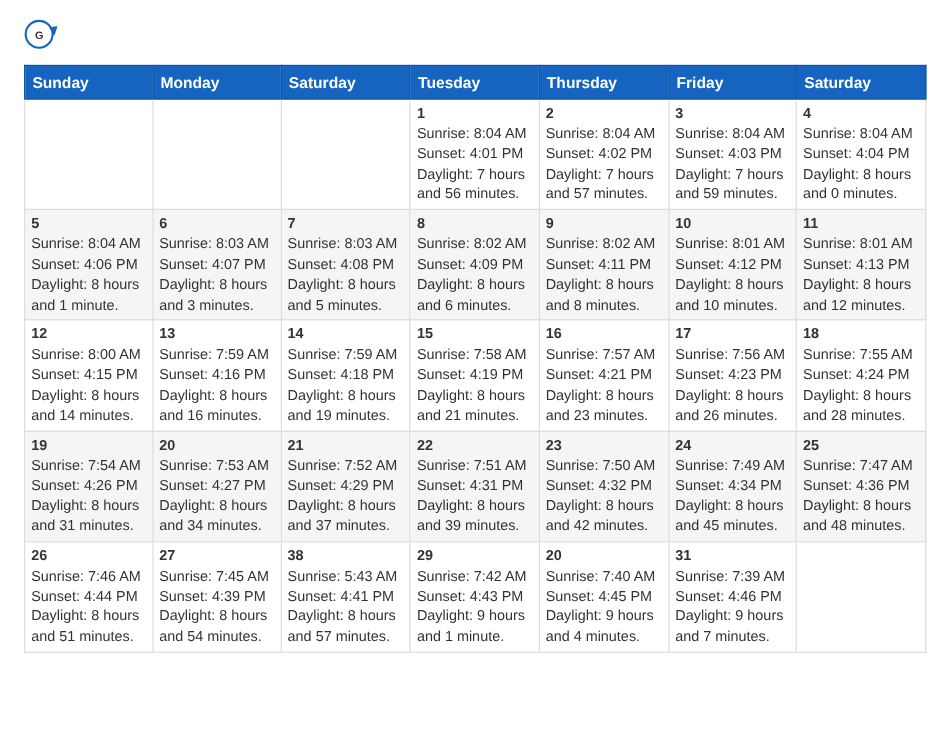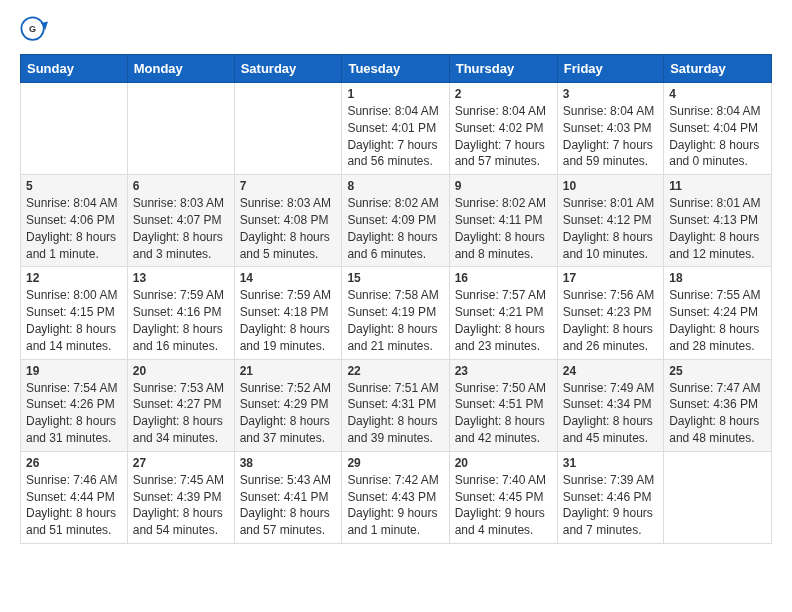--- a/index.html
+++ b/index.html
@@ -268,21 +268,21 @@
           </td>
           <td>
             <span class="day-number">22</span>
             <div class="day-info">Sunrise: 7:51 AM
 Sunset: 4:31 PM
 Daylight: 8 hours and 39 minutes.</div>
           </td>
           <td>
             <span class="day-number">23</span>
             <div class="day-info">Sunrise: 7:50 AM
-Sunset: 4:51 PM
+Sunset: 4:32 PM
 Daylight: 8 hours and 42 minutes.</div>
           </td>
           <td>
             <span class="day-number">24</span>
             <div class="day-info">Sunrise: 7:49 AM
 Sunset: 4:34 PM
 Daylight: 8 hours and 45 minutes.</div>
           </td>
           <td>
             <span class="day-number">25</span>

